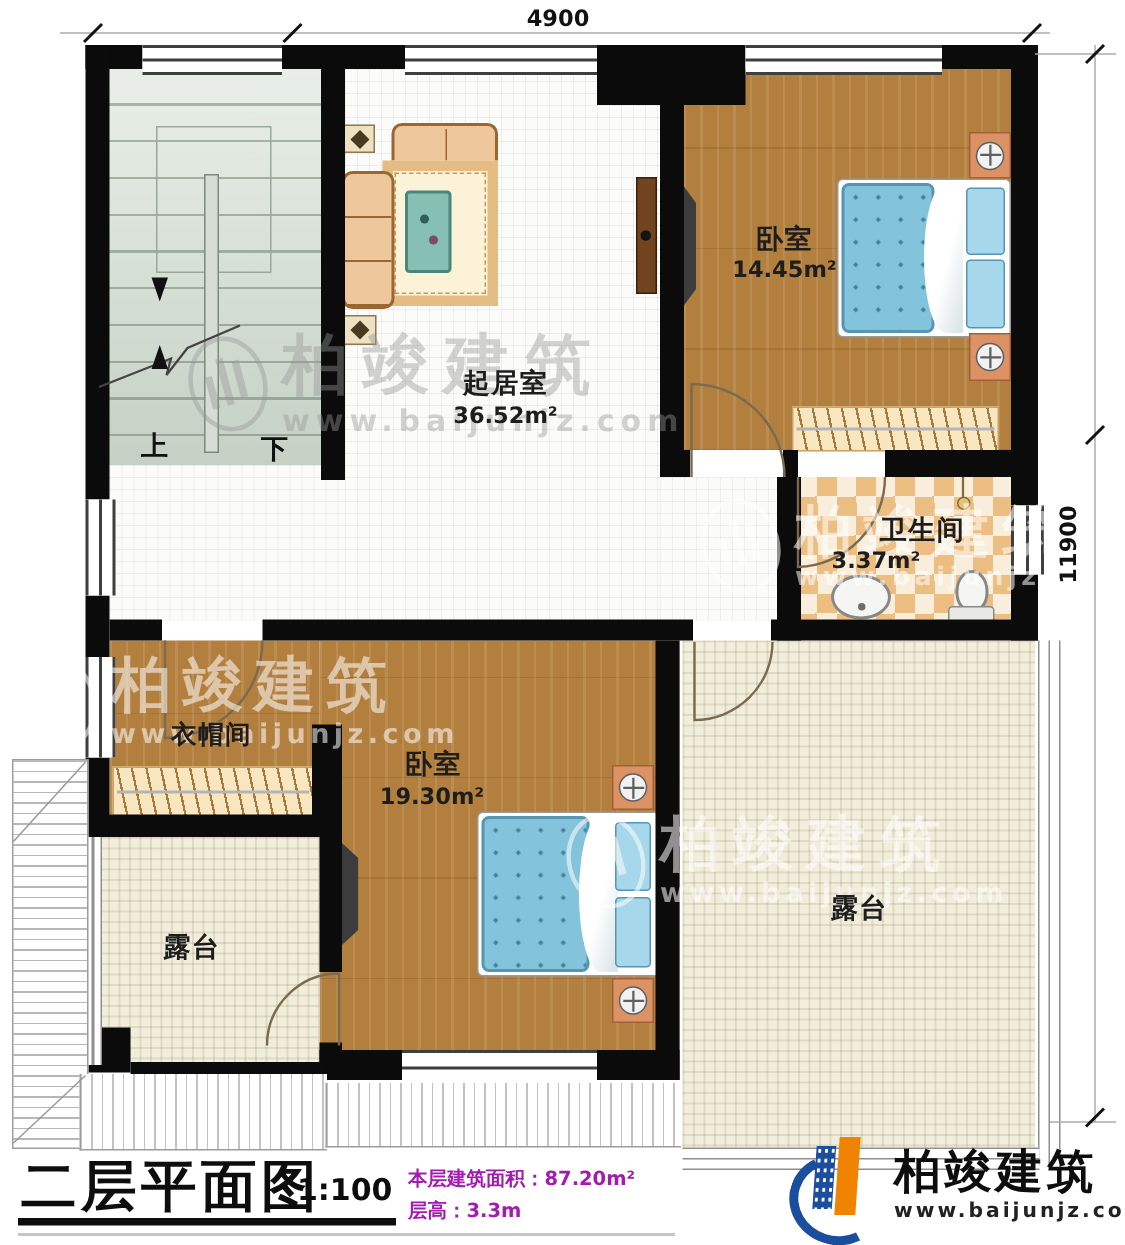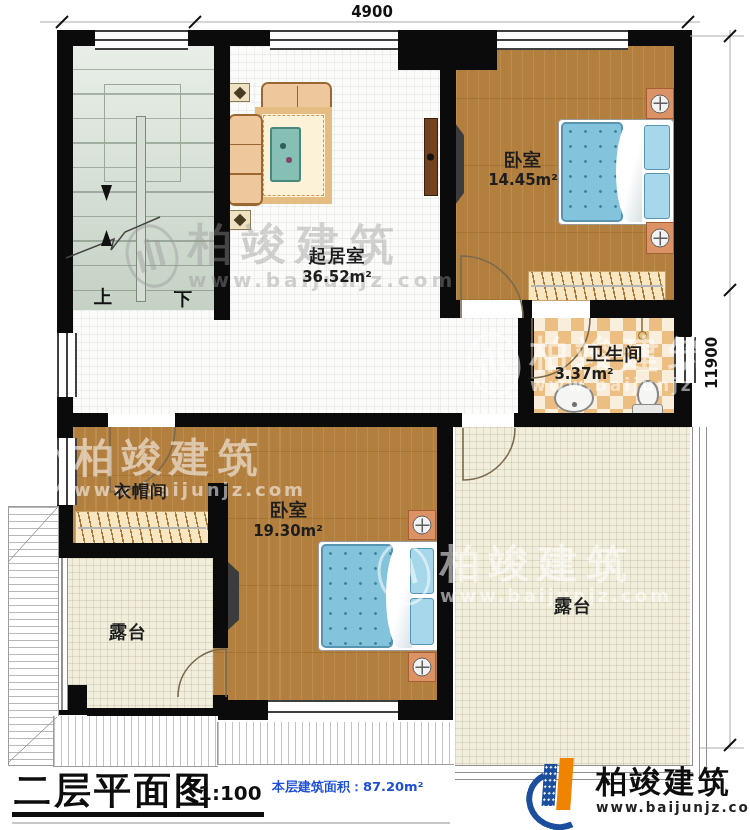--- a/index.html
+++ b/index.html
@@ -63,21 +63,21 @@
   .wm-gray{color:rgba(150,150,150,.42);}
   .wm-white{color:rgba(255,255,255,.55);}
   .wm-glyph{width:46px;height:58px;border:3px solid currentColor;border-radius:50%;transform:rotate(-15deg);position:relative;flex:none;}
   .wm-glyph::before{content:"";position:absolute;left:9px;top:11px;width:26px;height:32px;
      background:linear-gradient(currentColor 0 0) 0 100%/5px 70% no-repeat,
                 linear-gradient(currentColor 0 0) 10px 0/5px 100% no-repeat,
                 linear-gradient(currentColor 0 0) 20px 70%/5px 80% no-repeat;}
   
   .tb-title{position:absolute;font-size:37px;font-weight:900;color:#0d0d0d;letter-spacing:3px;line-height:1;}
   .tb-scale{position:absolute;font-size:20px;font-weight:700;color:#0d0d0d;line-height:1;}
-  .tb-info{position:absolute;font-size:13px;font-weight:700;color:#1d4ed8;line-height:1.6;}
+  .tb-info{position:absolute;font-size:13px;font-weight:700;color:#a21caf;line-height:1.6;}
   .tb-info span{display:block;}
   .tb-u1{position:absolute;background:#0d0d0d;}
   .tb-u2{position:absolute;background:#c6c6c6;}
   
   .brand{position:absolute;left:526px;top:756px;display:flex;align-items:center;gap:8px;}
   .brand-glyph{position:relative;width:62px;height:68px;flex:none;}
   .brand-swoosh{position:absolute;left:0;top:14px;width:52px;height:48px;border:6px solid transparent;border-bottom-color:#1b4f9e;border-left-color:#1b4f9e;border-radius:50%;transform:rotate(18deg);}
   .brand-b1{position:absolute;left:17px;top:8px;width:13px;height:42px;background:#1b4f9e;transform:skewX(-4deg);background-image:radial-gradient(#fff .9px,transparent 1.1px);background-size:4.5px 6.5px;}
   .brand-b2{position:absolute;left:32px;top:2px;width:14px;height:52px;background:#f08300;transform:skewX(-4deg);}
   .brand-name{font-size:31px;font-weight:900;color:#0d0d0d;letter-spacing:3px;line-height:1;}
@@ -258,20 +258,21 @@
   <div class="updown" style="left:103px;top:297px">上</div>
   <div class="updown" style="left:183px;top:299px">下</div>
 
   <div class="dim" style="left:372px;top:12px">4900</div>
   <div class="dim rot" style="left:712px;top:363px">11900</div>
 
   <div class="tb-title" style="left:14px;top:772px">二层平面图</div>
   <div class="tb-scale" style="left:198px;top:783px">1:100</div>
   <div class="tb-info" style="left:272px;top:777px">
     <span>本层建筑面积：87.20m²</span>
+    <span>层高：3.3m</span>
   </div>
   <div class="tb-u1" style="left:12px;top:812px;width:252px;height:5px"></div>
   <div class="tb-u2" style="left:12px;top:822px;width:438px;height:2px"></div>
 
   <div class="brand">
     <div class="brand-glyph">
       <div class="brand-swoosh"></div>
       <div class="brand-b1"></div>
       <div class="brand-b2"></div>
     </div>

